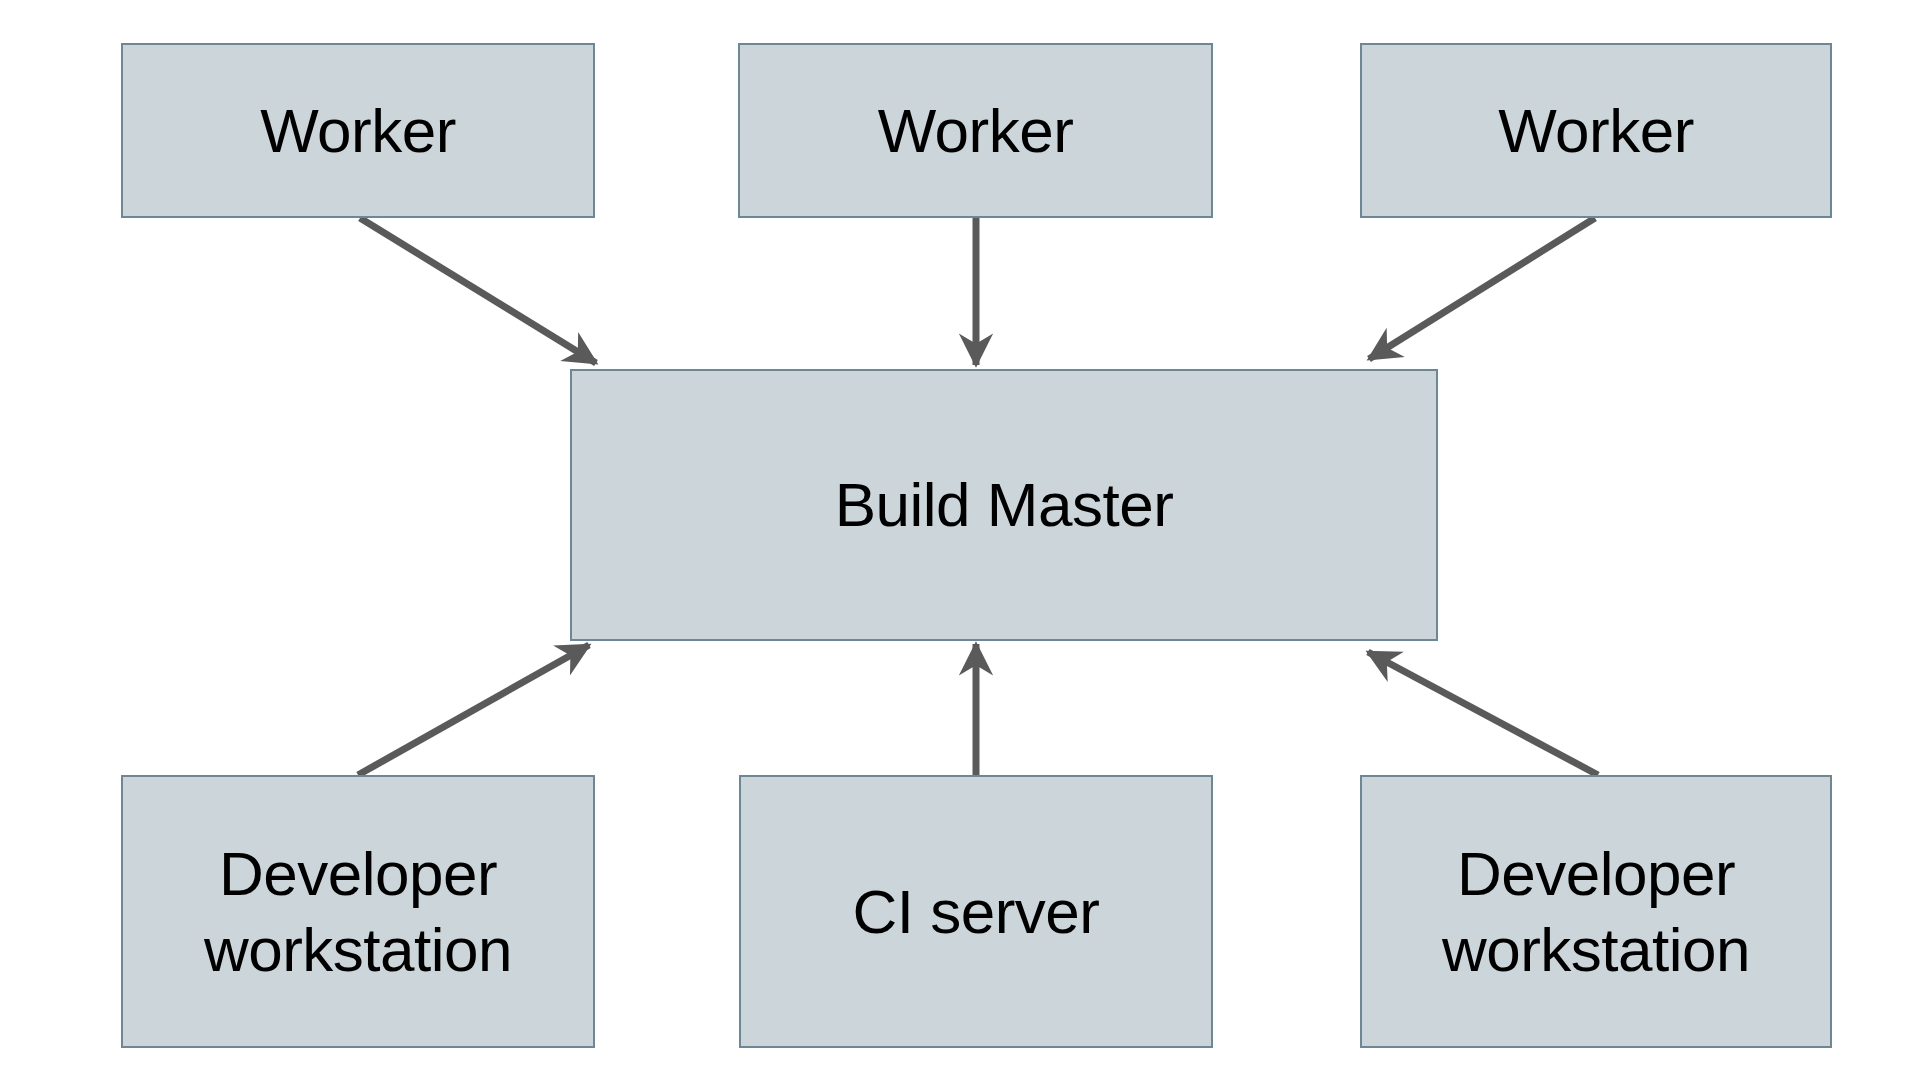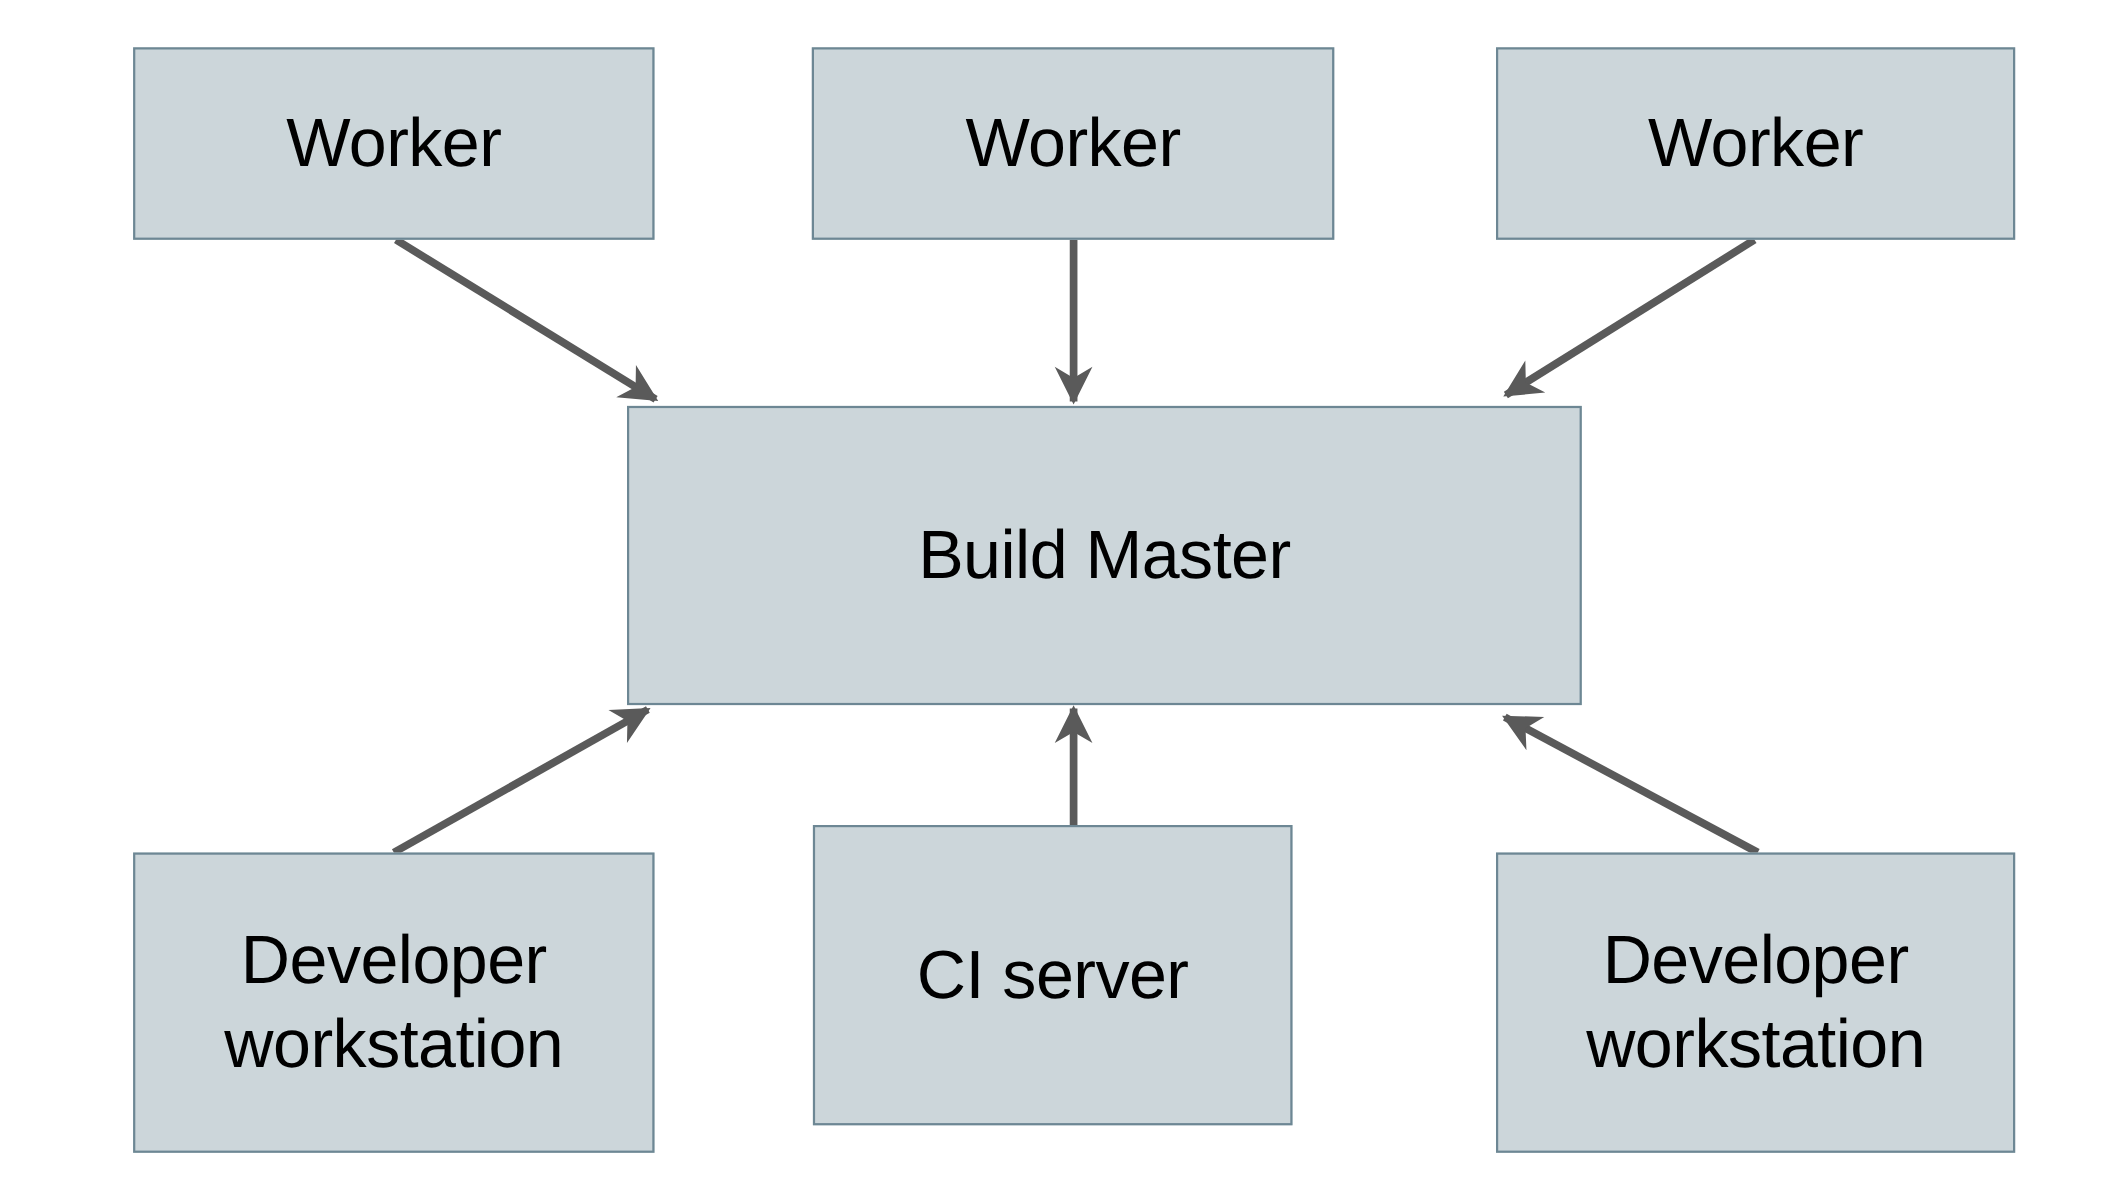--- a/index.html
+++ b/index.html
@@ -103,21 +103,21 @@
 
   <div class="node" style="left:570px; top:369px; width:868px; height:272px;">
     <span class="node-label">Build Master</span>
   </div>
 
   <div class="node" style="left:121px; top:775px; width:474px; height:273px;">
     <span class="node-label two-line">Developer
 workstation</span>
   </div>
 
-  <div class="node" style="left:739px; top:750px; width:436px; height:273px;">
+  <div class="node" style="left:739px; top:775px; width:474px; height:273px;">
     <span class="node-label">CI server</span>
   </div>
 
   <div class="node" style="left:1360px; top:775px; width:472px; height:273px;">
     <span class="node-label two-line">Developer
 workstation</span>
   </div>
 
 </div>
 

